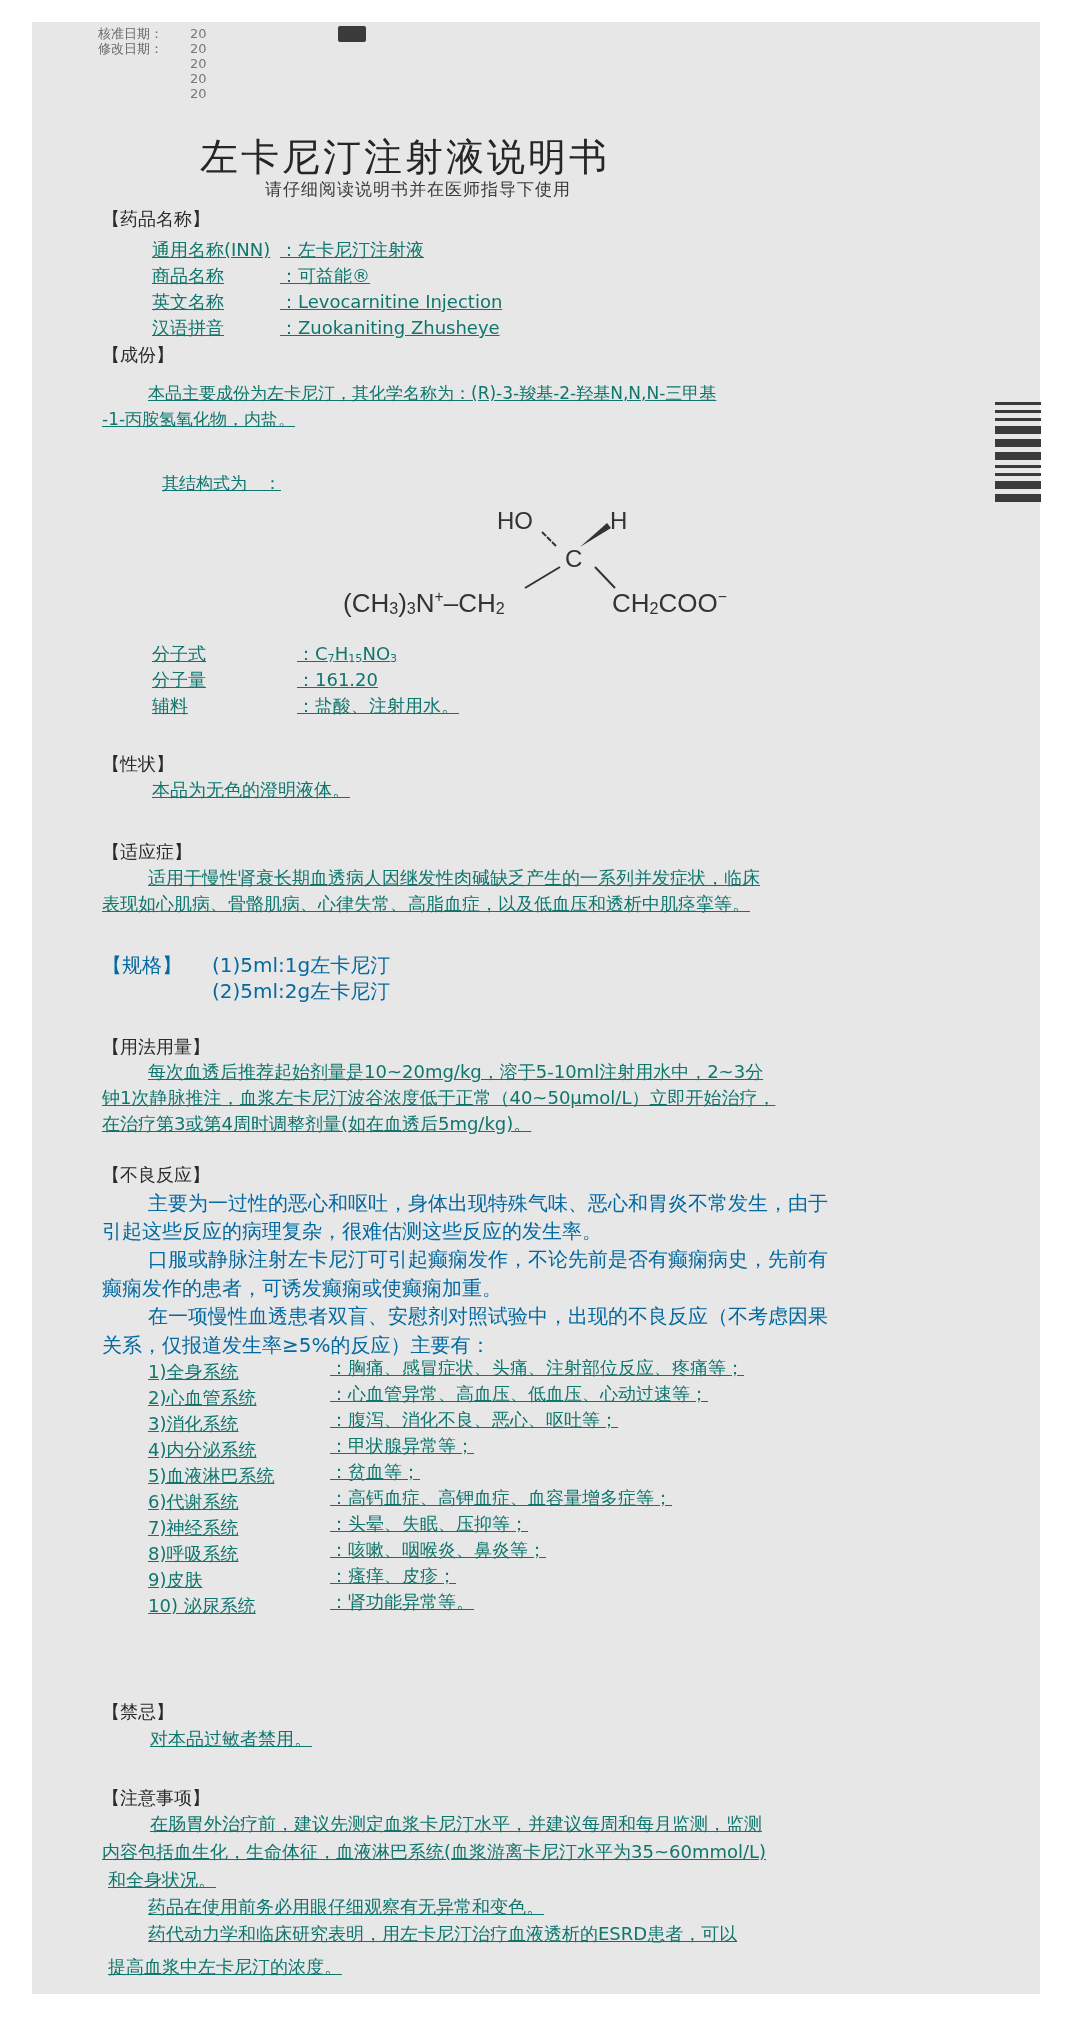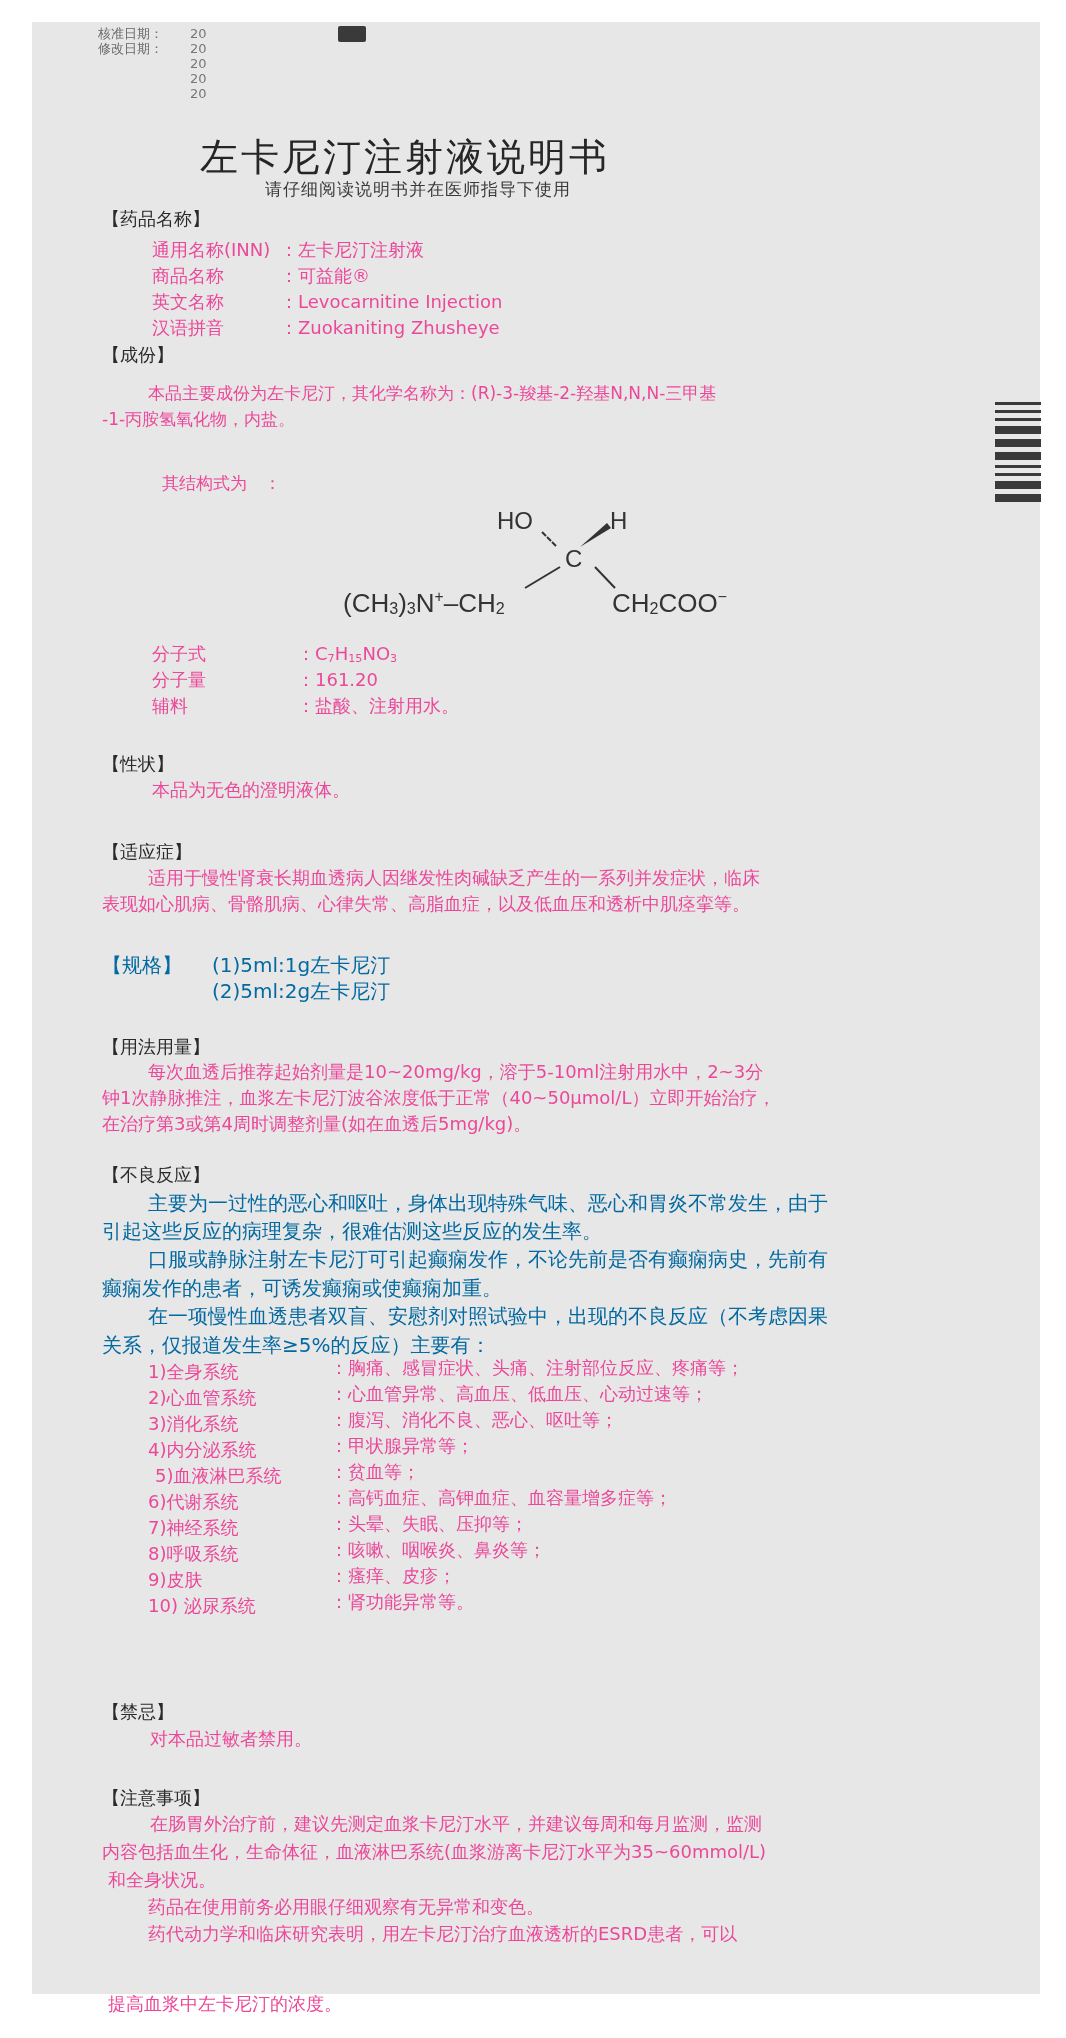--- a/index.html
+++ b/index.html
@@ -8,21 +8,21 @@
   .paper { position: absolute; left: 32px; top: 22px; width: 1008px; height: 1972px;
            background: #e7e7e7; }
   .abs { position: absolute; white-space: nowrap; }
   .meta { font-size: 13px; color: #6a6a6a; line-height: 14px; }
   .meta-val { color: #777; }
   .tab-mark { position: absolute; left: 338px; top: 26px; width: 28px; height: 16px;
               background: #3a3a3a; border-radius: 2px; }
   .title { font-size: 38px; letter-spacing: 3px; color: #262626; font-weight: normal; }
   .subtitle { font-size: 17px; color: #3a3a3a; letter-spacing: 1px; }
   .sec { font-size: 18px; color: #2a2a2a; }
-  .txt { font-size: 18px; color: #ec4899; }
+  .txt { font-size: 18px; color: #0f766e; text-decoration: underline; }
   .txt-lg { font-size: 20px; color: #0369a1; }
   .chem { font-family: "Liberation Sans", sans-serif; color: #333; }
   .barcode { position: absolute; left: 995px; top: 402px; width: 46px; }
   .bar { background: #3a3a3a; margin-bottom: 5px; height: 3px; }
   .bar.thick { height: 8px; }
   sub.s { font-size: 0.62em; vertical-align: -0.15em; }
 </style>
 </head>
 <body>
 
@@ -107,21 +107,21 @@
 
 <div>
   <div class="abs txt" style="left:148px;top:1360px;">1)全身系统</div>
   <div class="abs txt" style="left:330px;top:1356px;">：胸痛、感冒症状、头痛、注射部位反应、疼痛等；</div>
   <div class="abs txt" style="left:148px;top:1386px;">2)心血管系统</div>
   <div class="abs txt" style="left:330px;top:1382px;">：心血管异常、高血压、低血压、心动过速等；</div>
   <div class="abs txt" style="left:148px;top:1412px;">3)消化系统</div>
   <div class="abs txt" style="left:330px;top:1408px;">：腹泻、消化不良、恶心、呕吐等；</div>
   <div class="abs txt" style="left:148px;top:1438px;">4)内分泌系统</div>
   <div class="abs txt" style="left:330px;top:1434px;">：甲状腺异常等；</div>
-  <div class="abs txt" style="left:148px;top:1464px;margin-left:7px;">5)血液淋巴系统</div>
+  <div class="abs txt" style="left:148px;top:1464px;">5)血液淋巴系统</div>
   <div class="abs txt" style="left:330px;top:1460px;">：贫血等；</div>
   <div class="abs txt" style="left:148px;top:1490px;">6)代谢系统</div>
   <div class="abs txt" style="left:330px;top:1486px;">：高钙血症、高钾血症、血容量增多症等；</div>
   <div class="abs txt" style="left:148px;top:1516px;">7)神经系统</div>
   <div class="abs txt" style="left:330px;top:1512px;">：头晕、失眠、压抑等；</div>
   <div class="abs txt" style="left:148px;top:1542px;">8)呼吸系统</div>
   <div class="abs txt" style="left:330px;top:1538px;">：咳嗽、咽喉炎、鼻炎等；</div>
   <div class="abs txt" style="left:148px;top:1568px;">9)皮肤</div>
   <div class="abs txt" style="left:330px;top:1564px;">：瘙痒、皮疹；</div>
   <div class="abs txt" style="left:148px;top:1594px;">10) 泌尿系统</div>
@@ -130,21 +130,21 @@
 
 <div class="abs sec" style="left:102px;top:1700px;">【禁忌】</div>
 <div class="abs txt" style="left:150px;top:1727px;">对本品过敏者禁用。</div>
 
 <div class="abs sec" style="left:102px;top:1786px;">【注意事项】</div>
 <div class="abs txt" style="left:150px;top:1812px;">在肠胃外治疗前，建议先测定血浆卡尼汀水平，并建议每周和每月监测，监测</div>
 <div class="abs txt" style="left:102px;top:1840px;">内容包括血生化，生命体征，血液淋巴系统(血浆游离卡尼汀水平为35~60mmol/L)</div>
 <div class="abs txt" style="left:108px;top:1868px;">和全身状况。</div>
 <div class="abs txt" style="left:148px;top:1895px;">药品在使用前务必用眼仔细观察有无异常和变色。</div>
 <div class="abs txt" style="left:148px;top:1922px;text-align:right;">药代动力学和临床研究表明，用左卡尼汀治疗血液透析的ESRD患者，可以</div>
-<div class="abs txt" style="left:108px;top:1955px;margin-top:37px;">提高血浆中左卡尼汀的浓度。</div>
+<div class="abs txt" style="left:108px;top:1955px;">提高血浆中左卡尼汀的浓度。</div>
 
 <div class="barcode">
   <div class="bar"></div>
   <div class="bar"></div>
   <div class="bar"></div>
   <div class="bar thick"></div>
   <div class="bar thick"></div>
   <div class="bar thick"></div>
   <div class="bar"></div>
   <div class="bar"></div>

